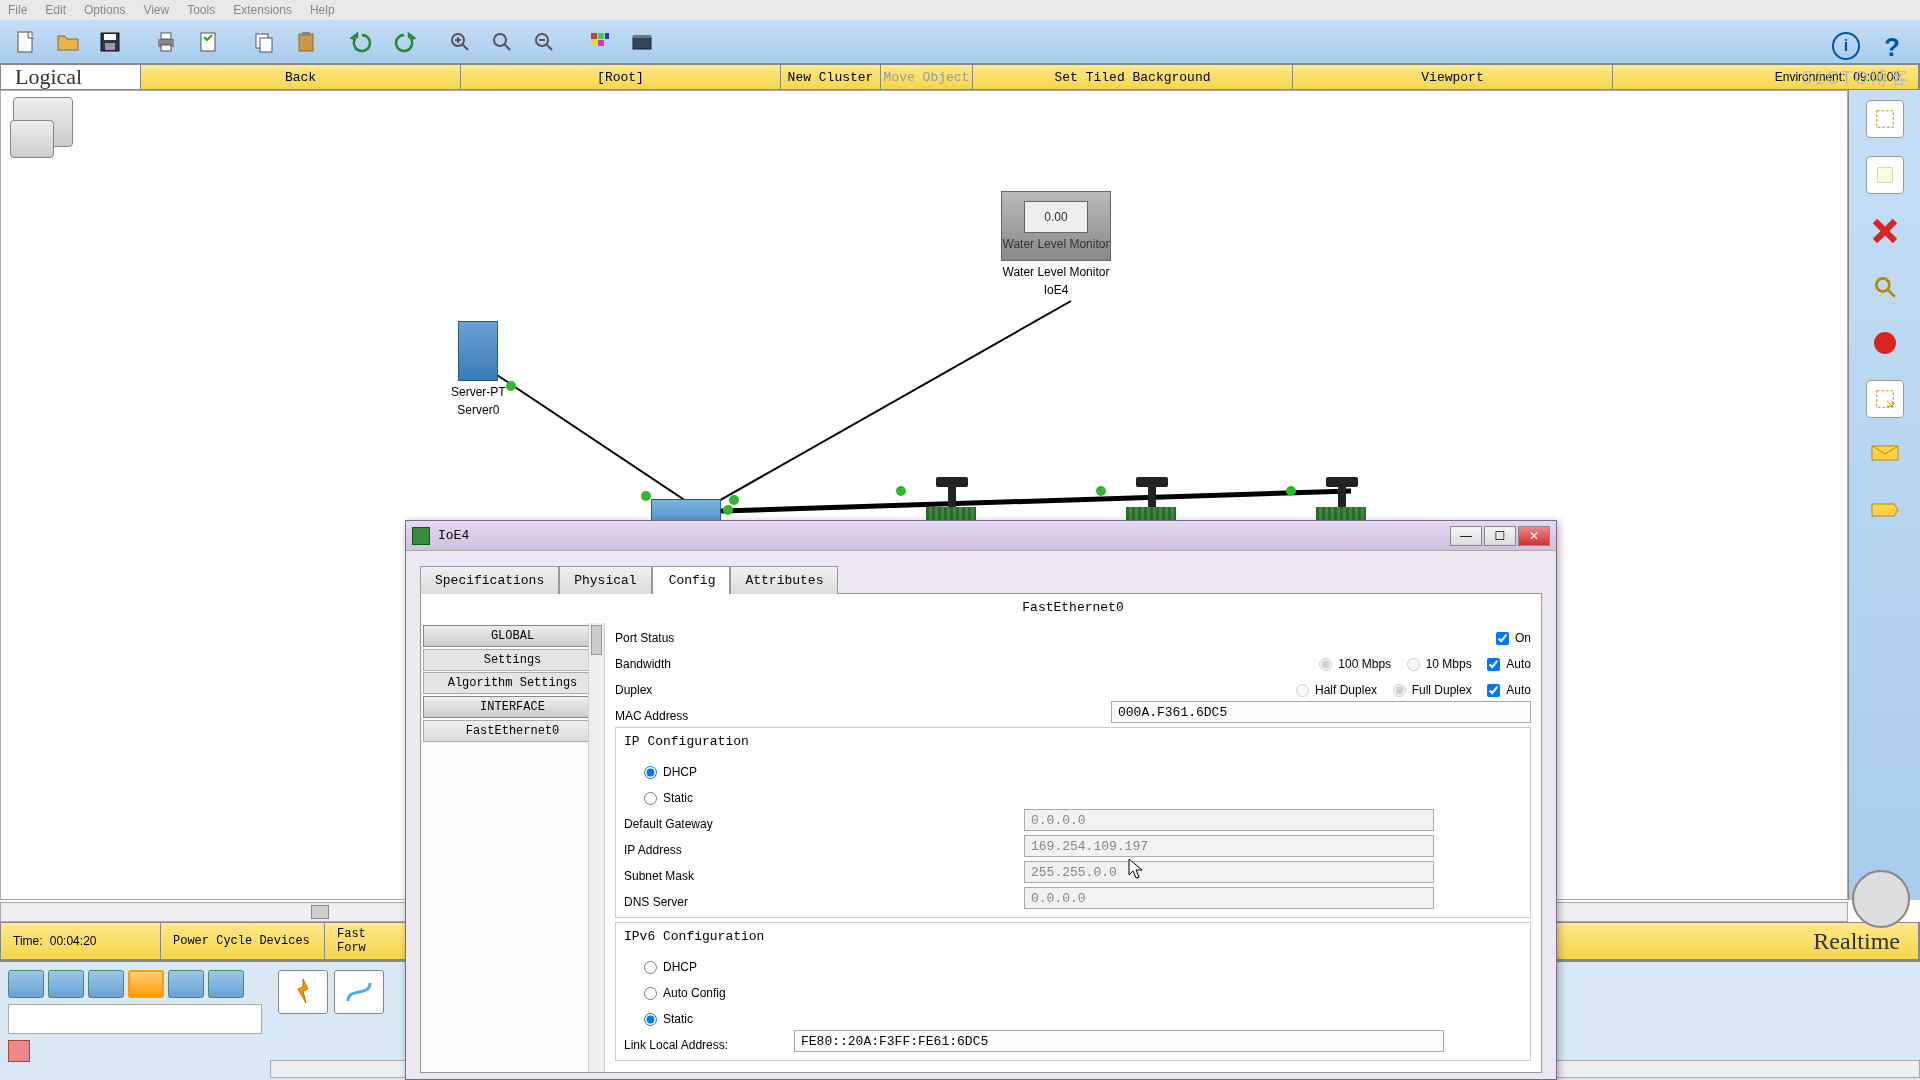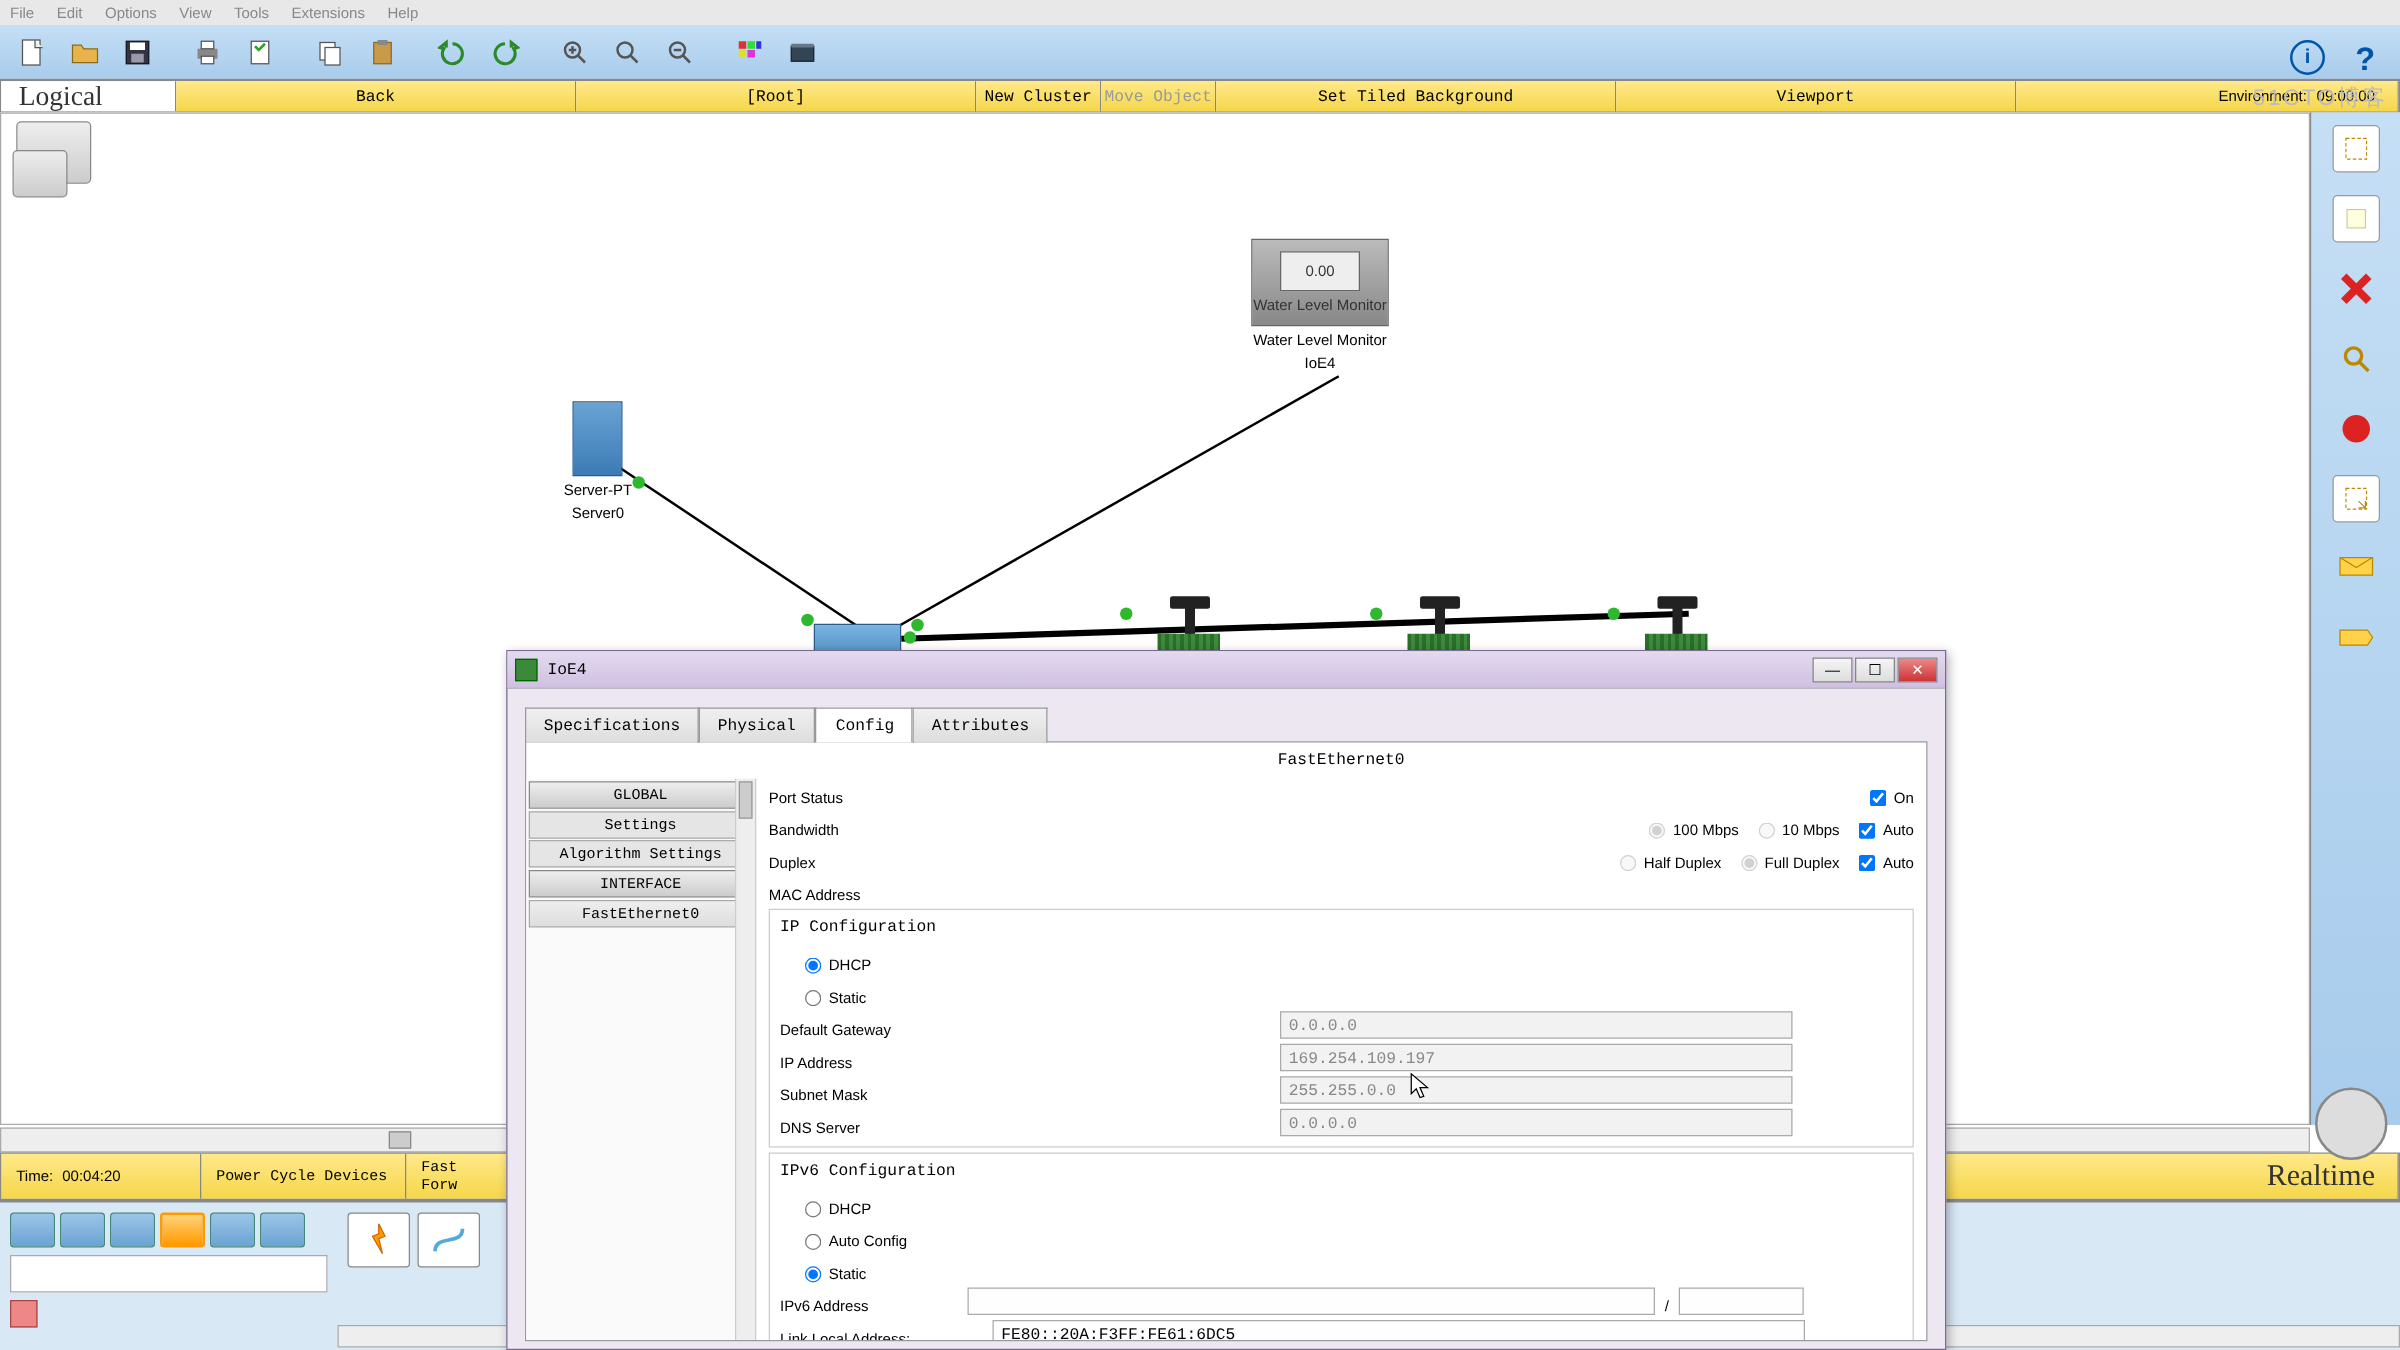--- a/index.html
+++ b/index.html
@@ -454,20 +454,21 @@
         <span class="lab">Duplex</span>
         <span class="spacer"></span>
         <input type="radio" disabled="" style=""><span>Half Duplex</span>&nbsp;&nbsp;
         <input type="radio" checked="" disabled="" style=""><span>Full Duplex</span>&nbsp;&nbsp;
         <input type="checkbox" checked="" style=""><span>Auto</span>
       </div>
 
       <div class="formrow">
         <span class="lab">MAC Address</span>
         <span class="spacer"></span>
+        <input type="text" style="width: 420px;" value="000A.F361.6DC5">
       </div>
 
       <div class="grp">
         <div class="gt">IP Configuration</div>
         <div class="formrow">
             <span class="indent"></span>
             <input type="radio" name="ipm" checked="" style="">
             <span>DHCP</span>
           </div>
         <div class="formrow">
@@ -503,21 +504,20 @@
         <div class="formrow">
             <span class="indent"></span>
             <input type="radio" name="ip6m" style="">
             <span>Auto Config</span>
           </div>
         <div class="formrow">
             <span class="indent"></span>
             <input type="radio" name="ip6m" checked="" style="">
             <span>Static</span>
           </div>
-        <div class="formrow"><span class="lab" style="width:150px">IPv6 Address</span><input type="text" style="width: 550px;">&nbsp;<span>/</span>&nbsp;<input type="text" style="width: 100px;"></div>
         <div class="formrow">
             <span class="lab" style="width:170px">Link Local Address:</span>
             <input type="text" style="width: 650px;" value="FE80::20A:F3FF:FE61:6DC5">
           </div>
       </div>
     </div>
   </div>
 </div>
 
 <div class="cursor">

